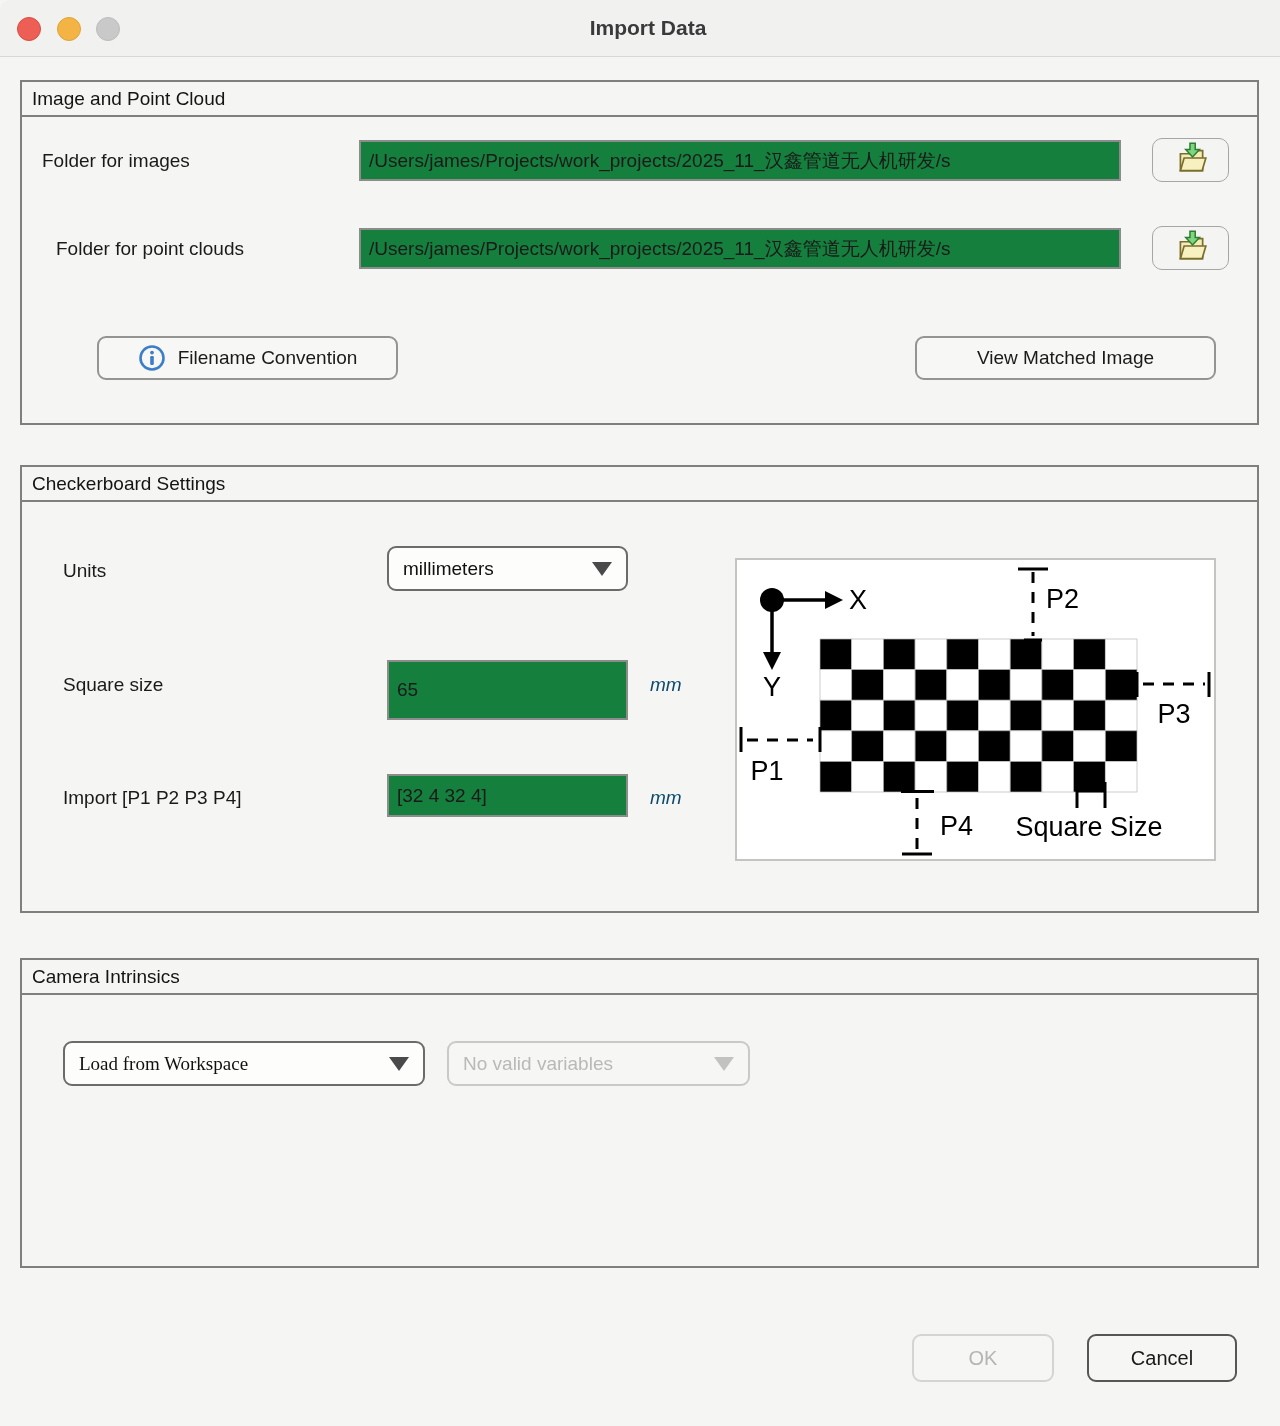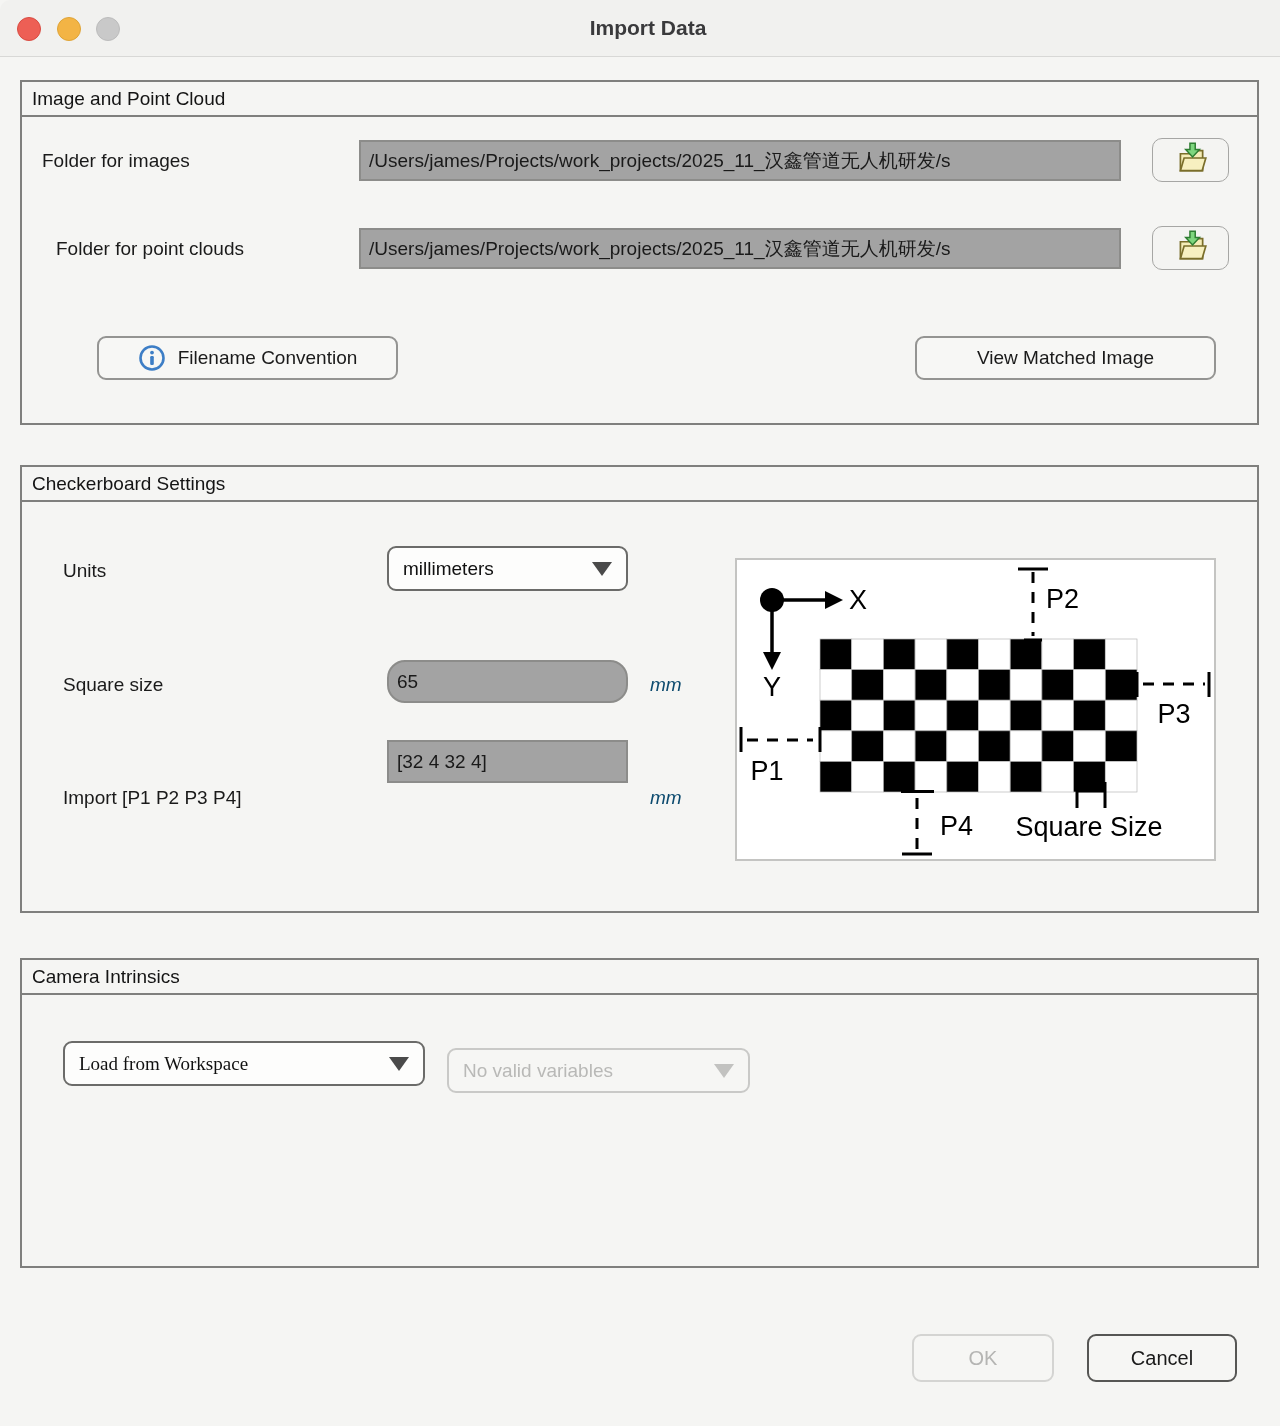--- a/index.html
+++ b/index.html
@@ -31,21 +31,21 @@
     position:absolute;left:20px;width:1239px;
     border:2px solid #7f7f7d;background:#f5f5f3;box-sizing:border-box;
   }
   .group-title{
     height:33px;line-height:33px;padding-left:10px;
     border-bottom:2px solid #7f7f7d;font-size:19px;color:#141414;
   }
   .flabel{position:absolute;font-size:19px;color:#1a1a1a;}
   .tfield{
     position:absolute;box-sizing:border-box;
-    border:2px solid #8c8c8a;background:#a3a3a3;
+    border:2px solid #8c8c8a;background:#15803d;
     font-family:"Liberation Sans",sans-serif;
     font-size:19px;color:#1a1a1a;padding:0 8px;
     white-space:nowrap;overflow:hidden;outline:none;
   }
   .browse-btn{
     position:absolute;width:77px;height:44px;box-sizing:border-box;
     border:1.5px solid #a6a6a4;border-radius:10px;background:#f4f4f2;
     display:flex;align-items:center;justify-content:center;cursor:pointer;
   }
   .push-btn{
@@ -58,21 +58,21 @@
   .dropdown{
     position:absolute;box-sizing:border-box;height:45px;
     border:2px solid #6b6b69;border-radius:9px;background:#fdfdfc;
     display:flex;align-items:center;justify-content:space-between;
     padding:0 14px 0 14px;font-size:19px;color:#111;cursor:pointer;
   }
   .dropdown .caret{
     width:0;height:0;border-left:10px solid transparent;
     border-right:10px solid transparent;border-top:14px solid #4a4a4a;
   }
-  .dropdown.disabled{border-color:#c9c9c7;background:#f6f6f4;color:#b9b9b7;cursor:default;margin-top:7px;}
+  .dropdown.disabled{border-color:#c9c9c7;background:#f6f6f4;color:#b9b9b7;cursor:default;}
   .dropdown.disabled .caret{border-top-color:#c2c2c0;}
   .unit{position:absolute;font-size:19px;color:#0c4a6e;font-style:italic;}
   .diagram{
     position:absolute;left:735px;top:558px;width:481px;height:303px;
     background:#ffffff;border:2px solid #c4c4c2;box-sizing:border-box;
   }
   .footer-btn{
     position:absolute;height:48px;box-sizing:border-box;border-radius:9px;
     display:flex;align-items:center;justify-content:center;
     font-size:20px;font-family:"Liberation Sans",sans-serif;background:#f6f6f4;
@@ -134,25 +134,25 @@
 <div class="group" style="top:465px;height:448px;">
   <div class="group-title">Checkerboard Settings</div>
 </div>
 <div class="flabel" style="left:63px;top:560px;">Units</div>
 <div class="dropdown" style="left:387px;top:546px;width:241px;">
   <span>millimeters</span>
   <span class="caret"></span>
 </div>
 
 <div class="flabel" style="left:63px;top:674px;">Square size</div>
-<input class="tfield" style="left: 387px; top: 660px; width: 241px; height: 43px; border-radius: 18px;" value="65">
+<input class="tfield" style="left: 387px; top: 660px; width: 241px; height: 60px;" value="65">
 <div class="unit" style="left:650px;top:674px;">mm</div>
 
 <div class="flabel" style="left:63px;top:787px;">Import [P1 P2 P3 P4]</div>
-<input class="tfield" style="left: 387px; top: 740px; width: 241px; height: 43px;" value="[32 4 32 4]">
+<input class="tfield" style="left: 387px; top: 774px; width: 241px; height: 43px;" value="[32 4 32 4]">
 <div class="unit" style="left:650px;top:787px;">mm</div>
 
 <div class="diagram">
   <svg width="477" height="299" viewBox="0 0 477 299">
 
     <circle cx="35" cy="40" r="12" fill="#000"></circle>
     <line x1="35" y1="40" x2="88" y2="40" stroke="#000" stroke-width="3.5"></line>
     <polygon points="88,31 106,40 88,49" fill="#000"></polygon>
     <text x="112" y="49" font-size="27" fill="#000">X</text>
     <line x1="35" y1="40" x2="35" y2="92" stroke="#000" stroke-width="3.5"></line>

